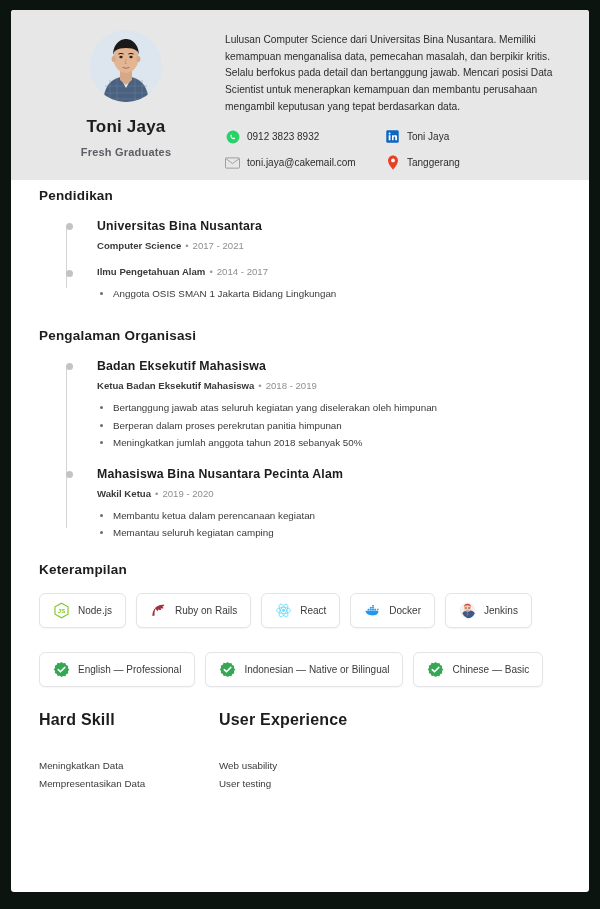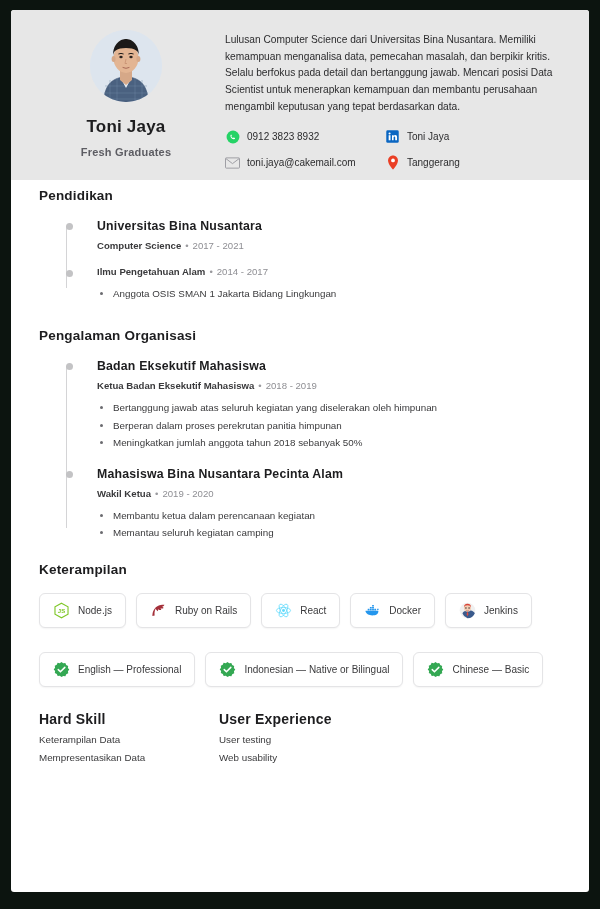--- a/index.html
+++ b/index.html
@@ -187,25 +187,25 @@
   .chip-icon svg { display: block; }
 
   
   .footer-cols {
     display: grid;
     grid-template-columns: 1fr 1fr 1fr;
     margin-top: 24px;
     gap: 0 18px;
   }
   .fcol-title {
-    font-size: 14px;
+    font-size: 16px;
     font-weight: bold;
     color: #1d1d1f;
     letter-spacing: 0.2px;
-    margin-bottom: 4px;
+    margin-bottom: 28px;
   }
   .fcol-item {
     font-size: 9.8px;
     color: #3a3a3c;
     line-height: 1.85;
   }
 
   .gap-lg { height: 20px; }
   .gap-md { height: 14px; }
 </style>
@@ -485,27 +485,27 @@
           <span>Chinese — Basic</span>
         </div>
 
       </div>
     </div>
 
     <div class="footer-cols">
 
       <div>
         <div class="fcol-title">Hard Skill</div>
-        <div class="fcol-item">Keterampilan Data</div>
+        <div class="fcol-item">Meningkatkan Data</div>
         <div class="fcol-item">Mempresentasikan Data</div>
       </div>
 
 
       <div>
         <div class="fcol-title">User Experience</div>
+        <div class="fcol-item">Web usability</div>
         <div class="fcol-item">User testing</div>
-        <div class="fcol-item">Web usability</div>
       </div>
 
     </div>
 
   </div>
 </div>
 
 </body></html>

